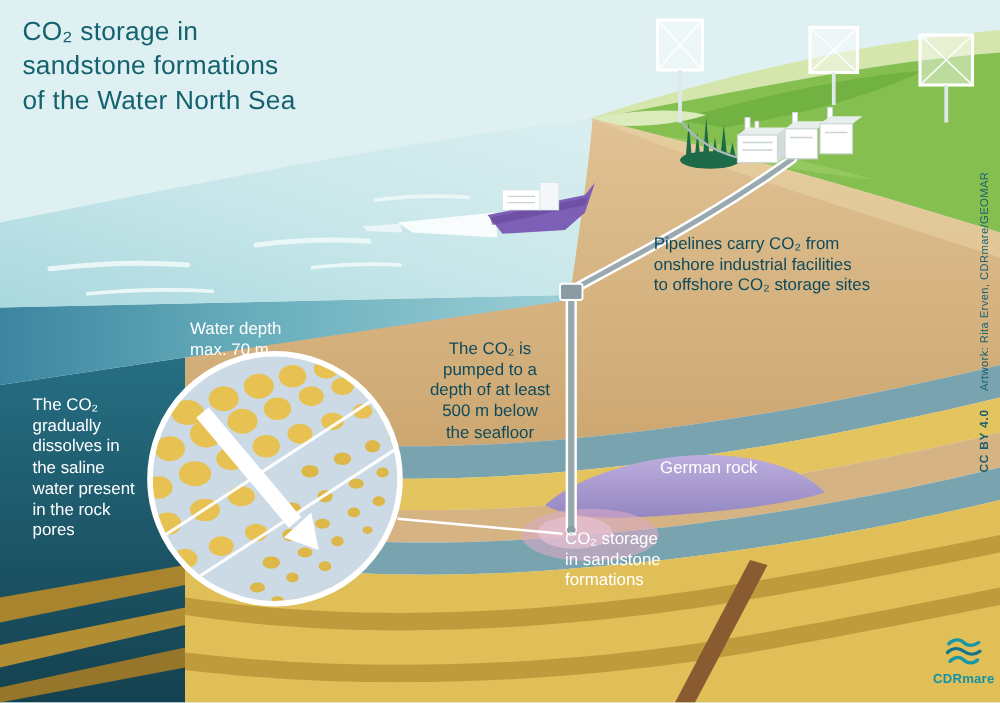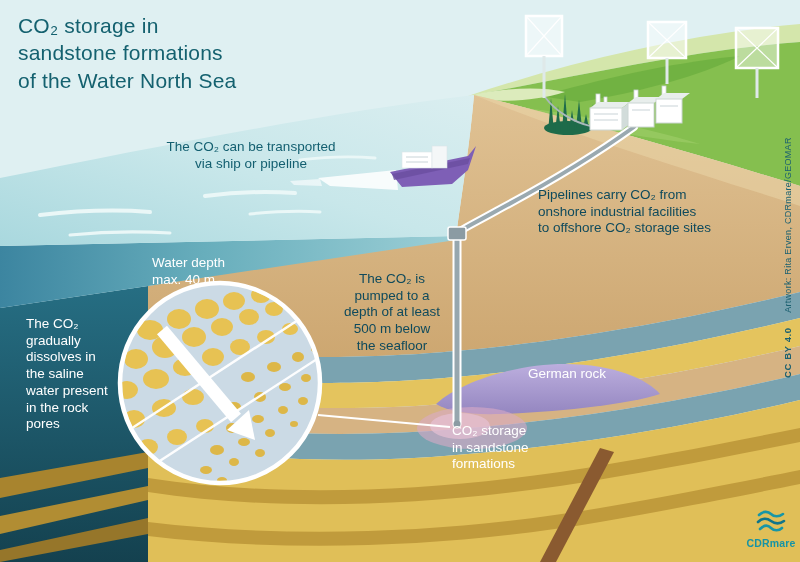--- a/index.html
+++ b/index.html
@@ -242,29 +242,27 @@
       </g>
     </g>
     <circle cx="220" cy="383" r="100" fill="none" stroke="#ffffff" stroke-width="4.5"></circle>
   </g>
 </svg>
 
 <div class="title">CO₂ storage in
 sandstone formations
 of the Water North Sea</div>
 
-<div class="label center" style="left:120px;top:139px;width:262px">The CO₂ can be transported
-via ship or pipeline</div>
-
-<div class="label dark" style="left:538px;top:187px;width:225px">Pipelines carry CO₂ from
+
+<div class="label dark" style="left:523px;top:187px;width:225px">Pipelines carry CO₂ from
 onshore industrial facilities
 to offshore CO₂ storage sites</div>
 
 <div class="label white" style="left:152px;top:255px;width:110px">Water depth
-max. 40 m</div>
+max. 70 m</div>
 
 <div class="label dark center" style="left:327px;top:271px;width:130px">The CO₂ is
 pumped to a
 depth of at least
 500 m below
 the seafloor</div>
 
 <div class="label white" style="left:26px;top:316px;width:112px">The CO₂
 gradually
 dissolves in

